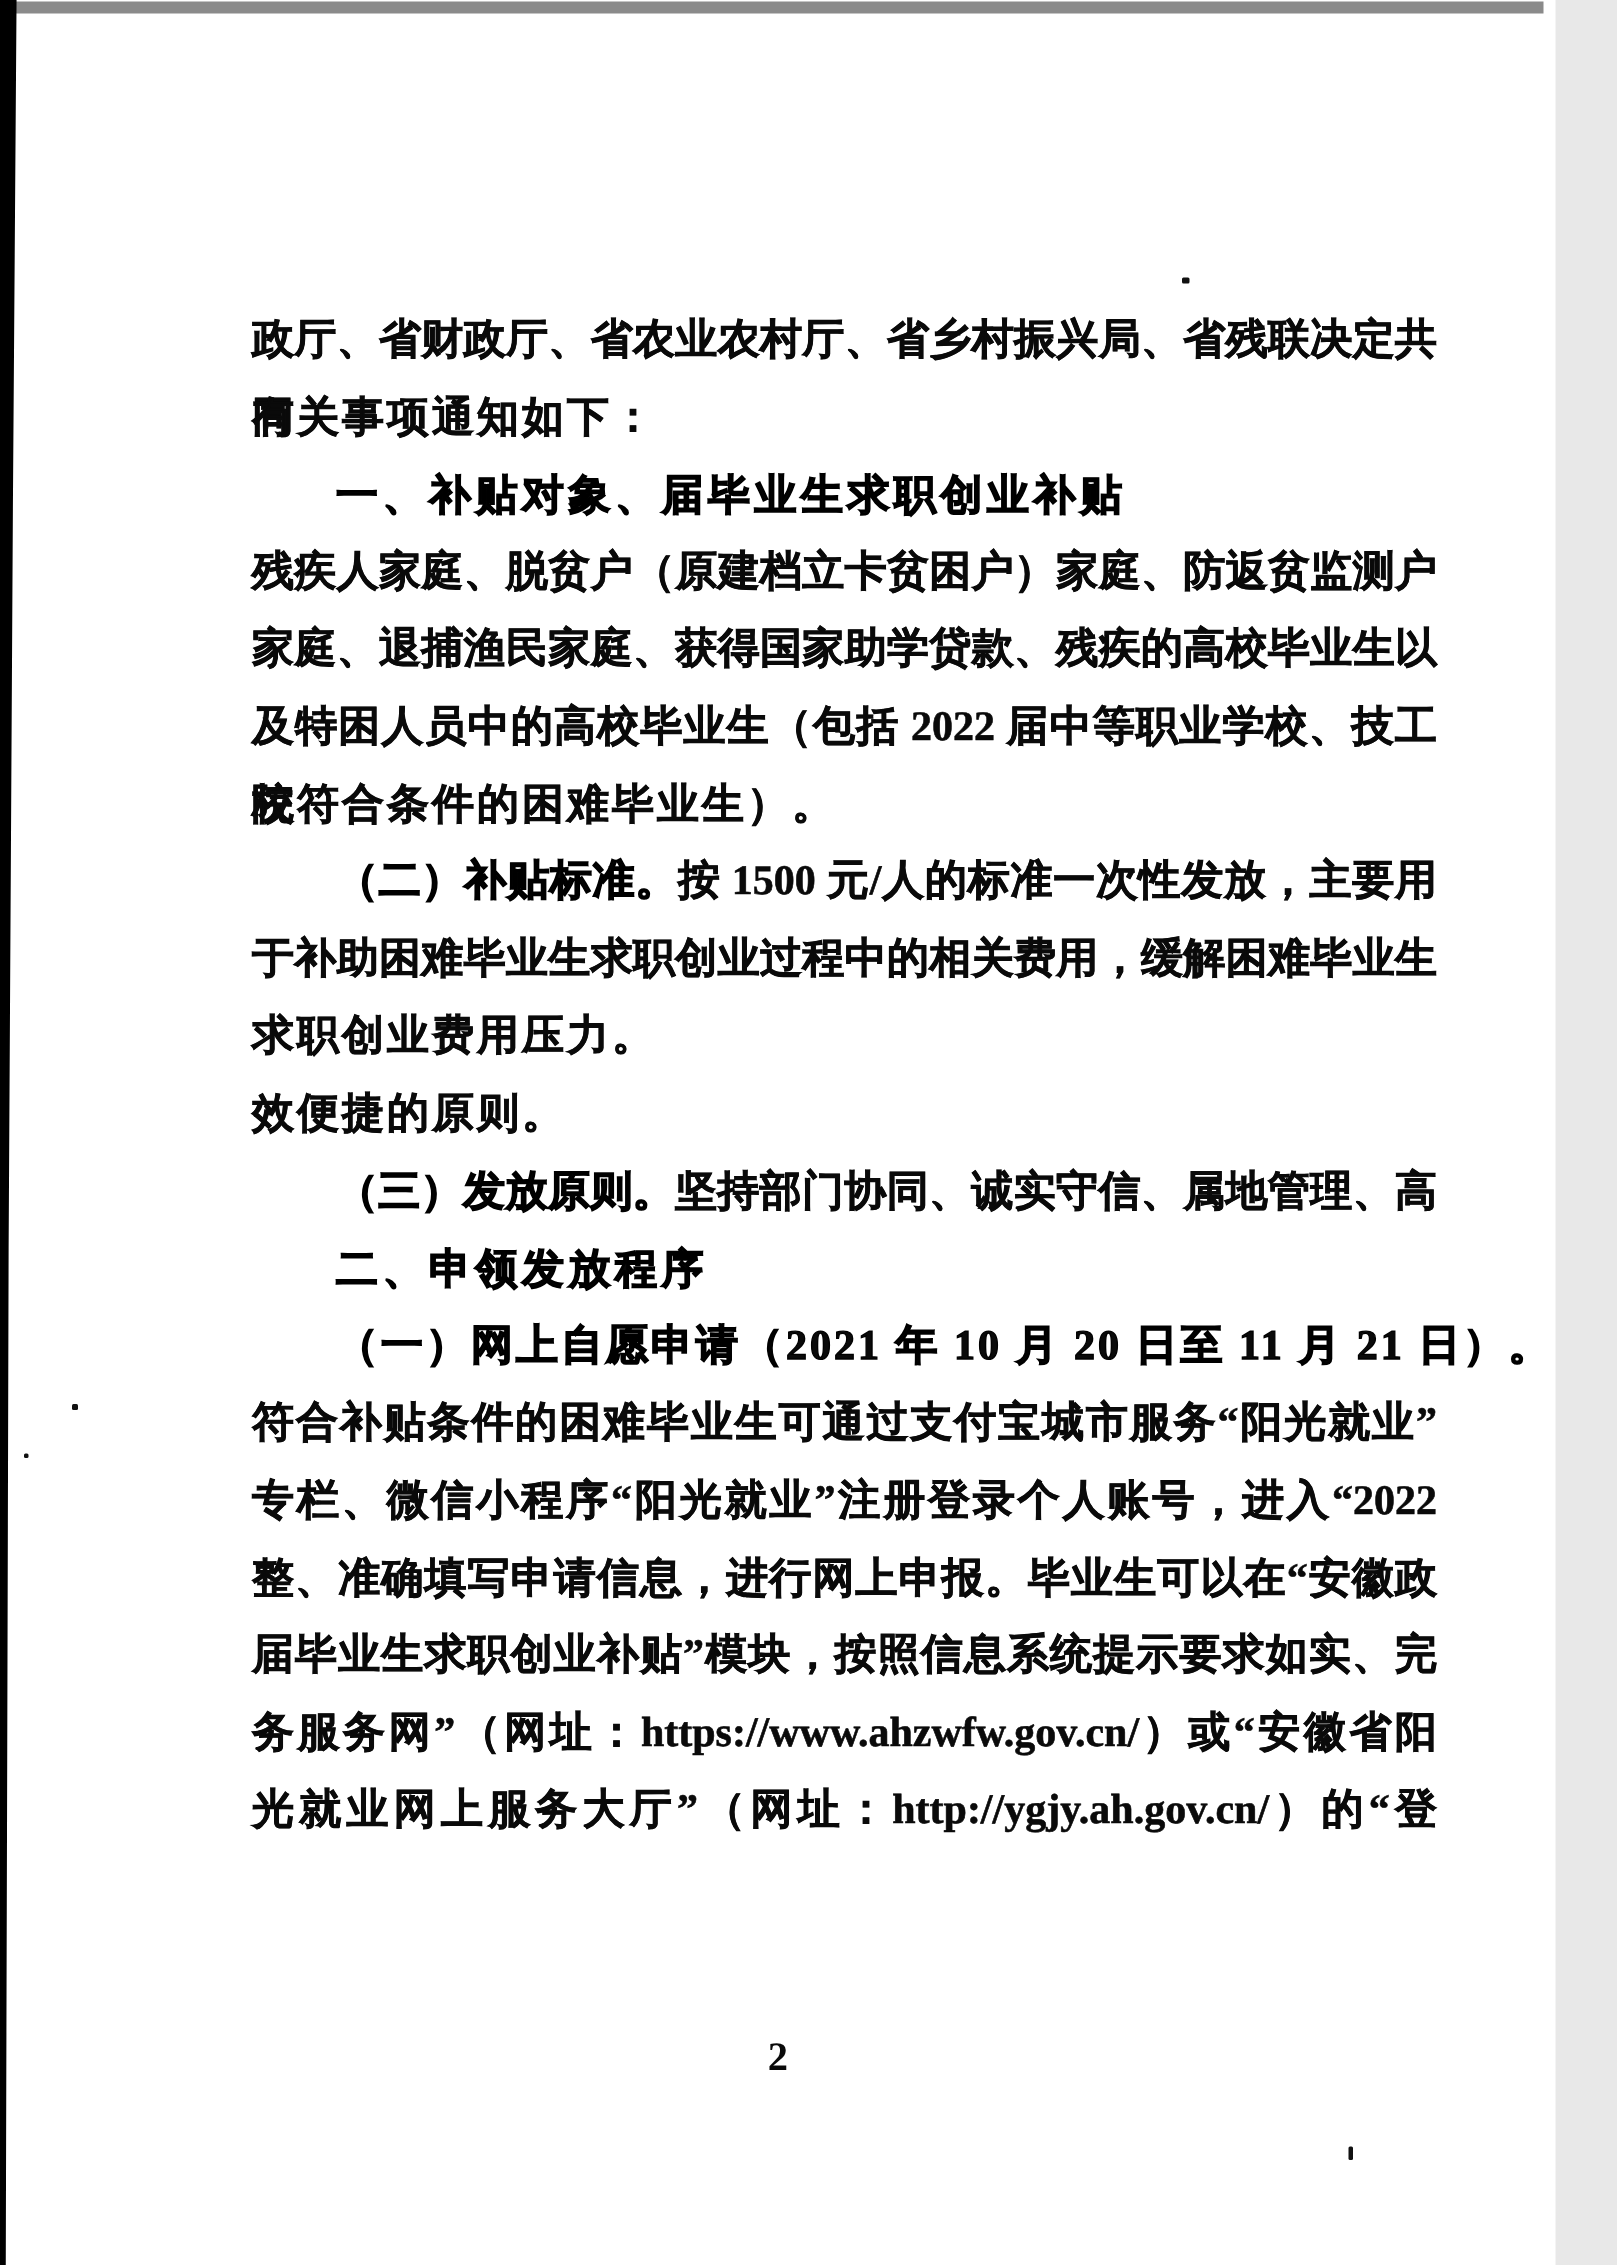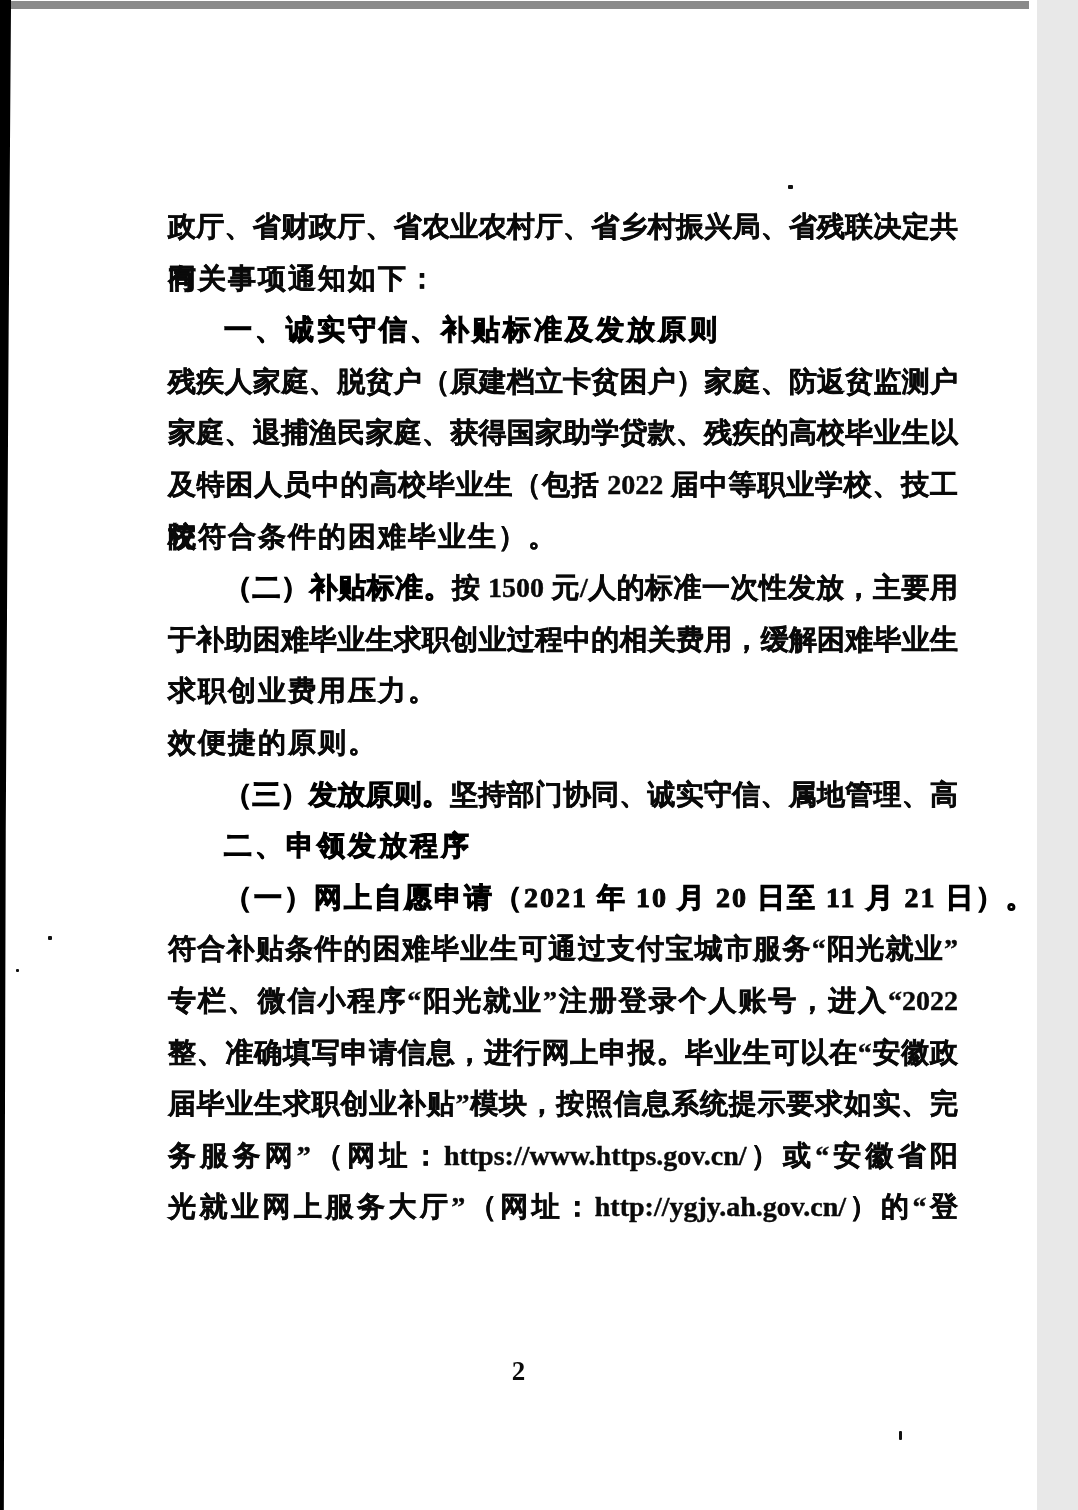--- a/index.html
+++ b/index.html
@@ -88,34 +88,34 @@
   <div class="speck speck-1"></div>
   <div class="speck speck-2"></div>
   <div class="speck speck-3"></div>
   <div class="speck speck-4"></div>
   <div class="speck speck-5"></div>
 
   <div class="text-block">
 
   <div class="line justify"><span>政厅、省财政厅、省农业农村厅、省乡村振兴局、省残联决定共同</span></div>
       <div class="line"><span>有关事项通知如下：</span></div>
-      <div class="line indent head"><span class="bold">一、诚实守信、补贴标准及发放原则</span></div>
+      <div class="line indent head"><span class="bold">一、补贴对象、届毕业生求职创业补贴</span></div>
       <div class="line justify"><span>残疾人家庭、脱贫户（原建档立卡贫困户）家庭、防返贫监测户</span></div>
       <div class="line justify"><span>家庭、退捕渔民家庭、获得国家助学贷款、残疾的高校毕业生以</span></div>
       <div class="line justify"><span>及特困人员中的高校毕业生（包括 2022 届中等职业学校、技工院</span></div>
       <div class="line"><span>校符合条件的困难毕业生）。</span></div>
       <div class="line justify indent"><span class="bold">（二）补贴标准。</span><span>按 1500 元/人的标准一次性发放，主要用</span></div>
       <div class="line justify"><span>于补助困难毕业生求职创业过程中的相关费用，缓解困难毕业生</span></div>
       <div class="line"><span>求职创业费用压力。</span></div>
       <div class="line"><span>效便捷的原则。</span></div>
       <div class="line justify indent"><span class="bold">（三）发放原则。</span><span>坚持部门协同、诚实守信、属地管理、高</span></div>
       <div class="line indent head"><span class="bold">二、申领发放程序</span></div>
       <div class="line indent"><span class="bold">（一）网上自愿申请（2021 年 10 月 20 日至 11 月 21 日）。</span></div>
       <div class="line justify"><span>符合补贴条件的困难毕业生可通过支付宝城市服务“阳光就业”</span></div>
       <div class="line justify"><span>专栏、微信小程序“阳光就业”注册登录个人账号，进入“2022</span></div>
       <div class="line justify"><span>整、准确填写申请信息，进行网上申报。毕业生可以在“安徽政</span></div>
       <div class="line justify"><span>届毕业生求职创业补贴”模块，按照信息系统提示要求如实、完</span></div>
-      <div class="line justify"><span>务服务网”（网址：https://www.https.gov.cn/）或“安徽省阳</span></div>
+      <div class="line justify"><span>务服务网”（网址：https://www.ahzwfw.gov.cn/）或“安徽省阳</span></div>
       <div class="line justify"><span>光就业网上服务大厅”（网址：http://ygjy.ah.gov.cn/）的“登</span></div>
     </div>
 
   <div class="page-number">2</div>
 </div>
 
 </body></html>

